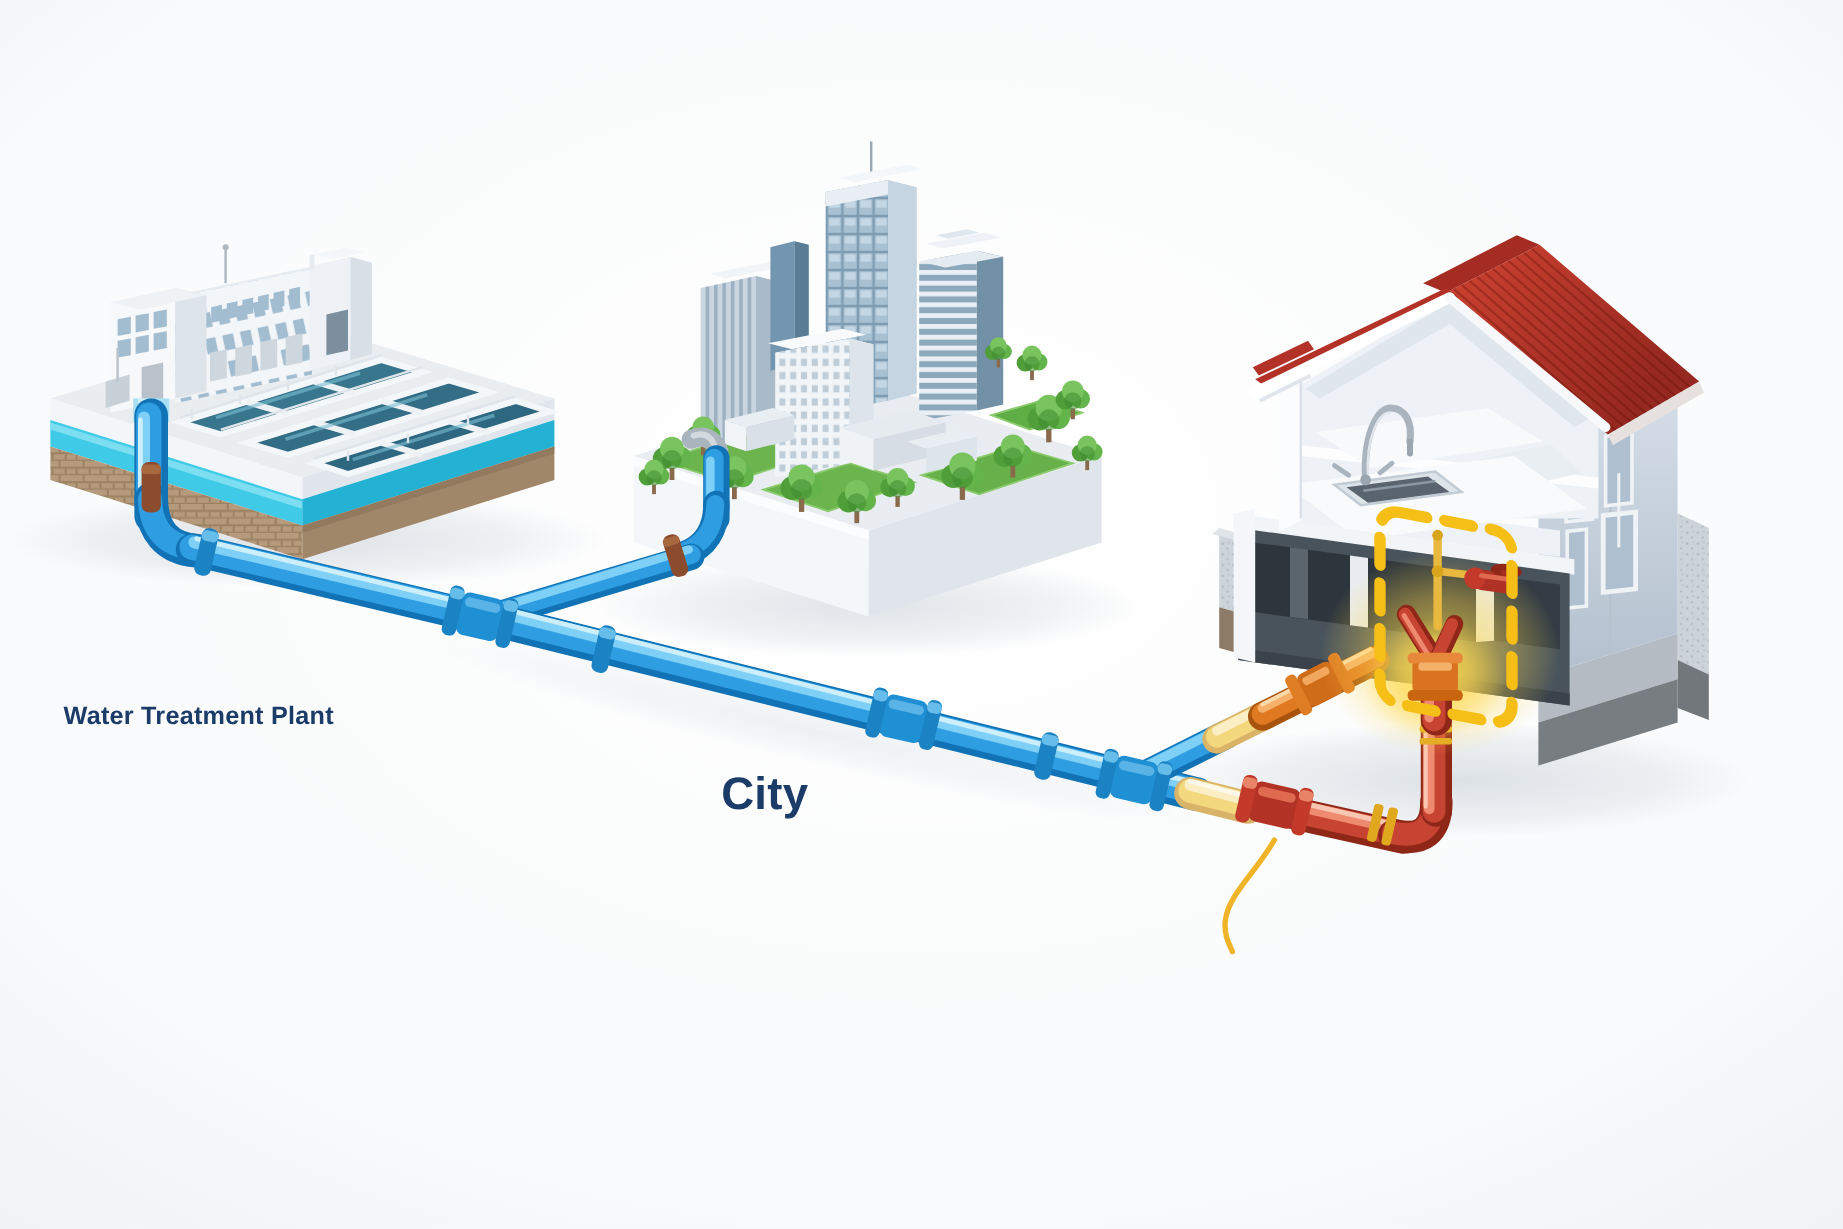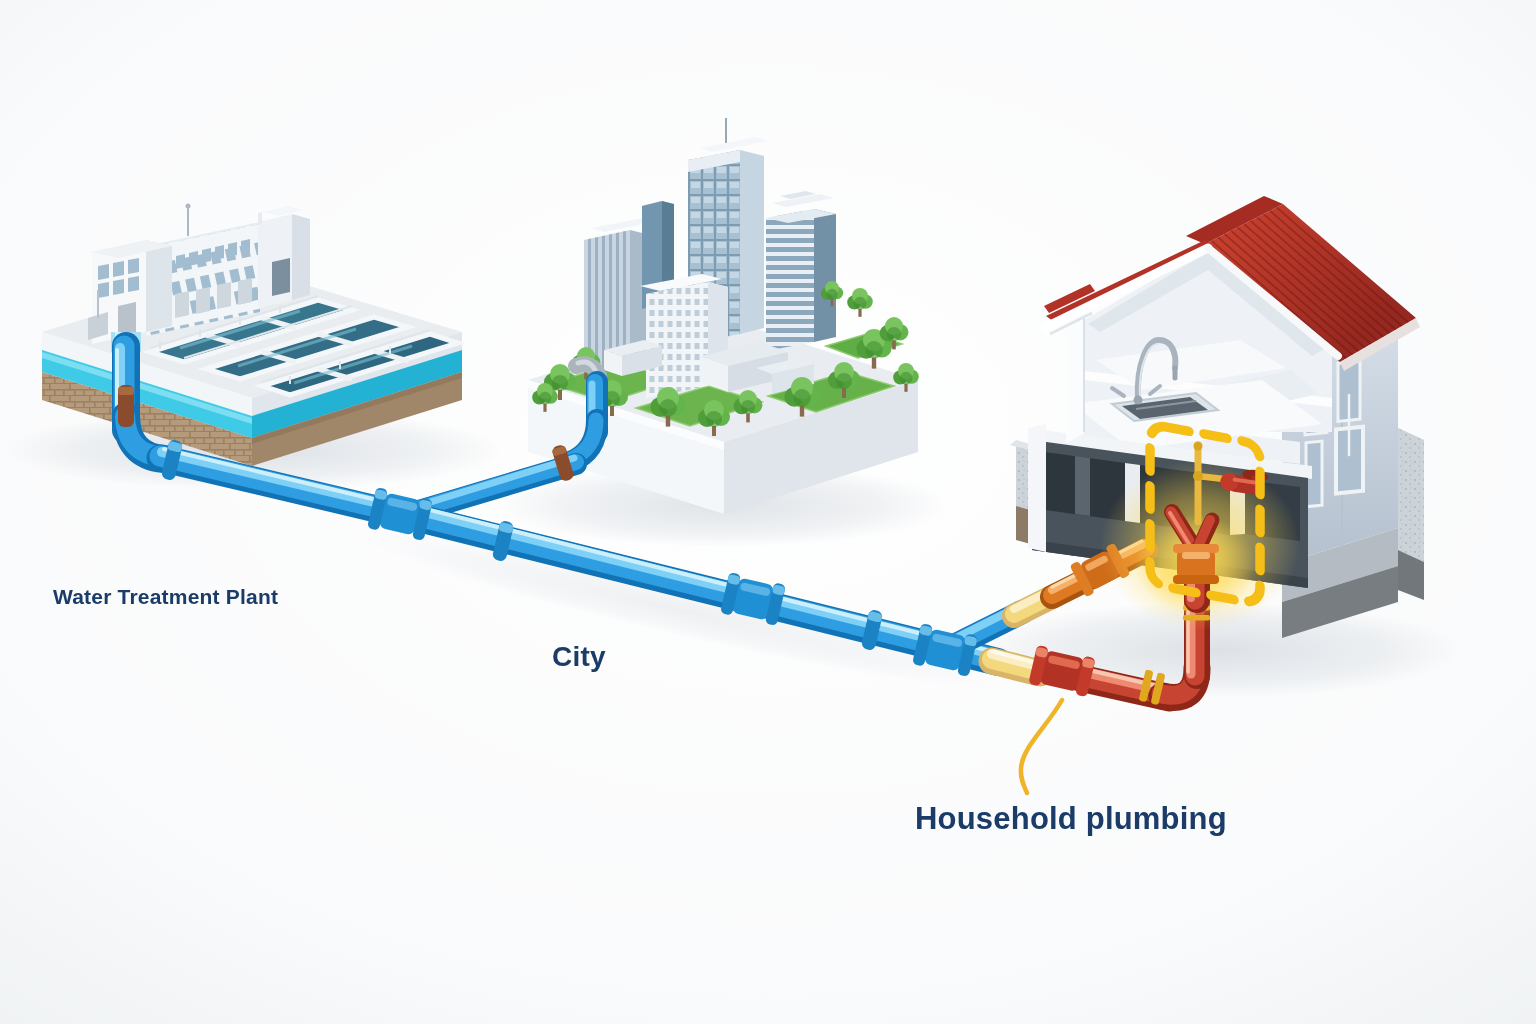--- a/index.html
+++ b/index.html
@@ -2,21 +2,21 @@
 <html><head>
 <meta charset="utf-8">
 <style>
   html,body{margin:0;padding:0;background:#eef0f2;}
   .stage{position:relative;width:1536px;height:1024px;overflow:hidden;
          font-family:"Liberation Sans",sans-serif;background:#f7f9fa;}
   .stage svg{position:absolute;left:0;top:0;}
   .diagram-label{position:absolute;font-weight:bold;color:#1b3c68;
                  white-space:nowrap;letter-spacing:.2px;line-height:1;}
   .lbl-plant{left:53px;top:586px;font-size:21px;}
-  .lbl-city{left:552px;top:643px;font-size:28px;}
+  .lbl-city{left:601px;top:643px;font-size:38px;}
   .lbl-house{left:915px;top:803px;font-size:31px;}
   
   .st{fill:none;stroke-linecap:round;stroke-linejoin:round;}
   .pb-base{stroke:#1173b5}.pb-mid{stroke:#2f9de2}.pb-hi{stroke:#7ed0f6}.pb-top{stroke:#cdeefb}
   .pr-base{stroke:#8f2718}.pr-mid{stroke:#c84432}.pr-hi{stroke:#ee8a70}.pr-top{stroke:#f8c7b2}
   .po-base{stroke:#a8540f}.po-mid{stroke:#e07a22}.po-hi{stroke:#f5b06a}.po-top{stroke:#fbd9a8}
   .pc-base{stroke:#d9b468}.pc-mid{stroke:#f3d87e}.pc-hi{stroke:#fbeec4}.pc-top{stroke:#fdf9e8}
 </style>
 </head>
 <body>
@@ -539,14 +539,13 @@
     <g transform="translate(1150,424) skewY(10.5)">
       <rect x="0" y="0" width="110" height="160" rx="16" fill="none" stroke="#f5bf17" stroke-width="9.5" stroke-dasharray="23 15" stroke-linecap="round"></rect>
     </g>
   </g>
 
   <path d="M1062,700 C1046,728 1023,746 1021,768 C1020,779 1024,786 1027,793" fill="none" stroke="#f0b429" stroke-width="4.5" stroke-linecap="round"></path>
 </svg>
 
 <div class="diagram-label lbl-plant">Water Treatment Plant</div>
 <div class="diagram-label lbl-city">City</div>
-<div class="diagram-label lbl-house">Household plumbing</div>
 </div>
 
 </body></html>

